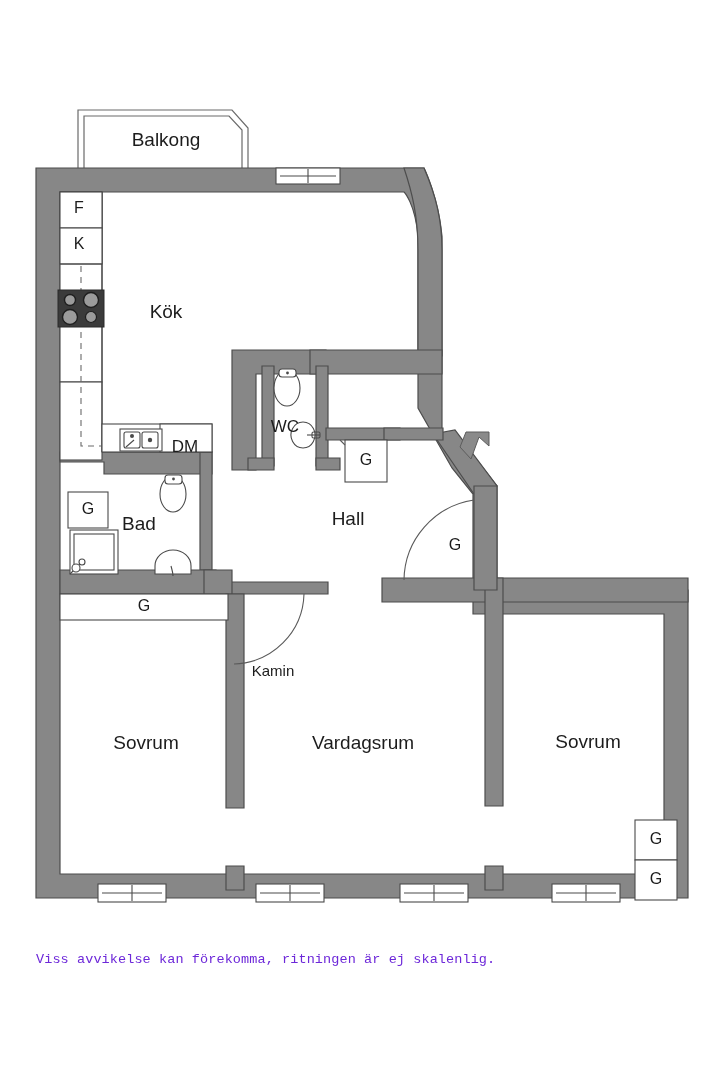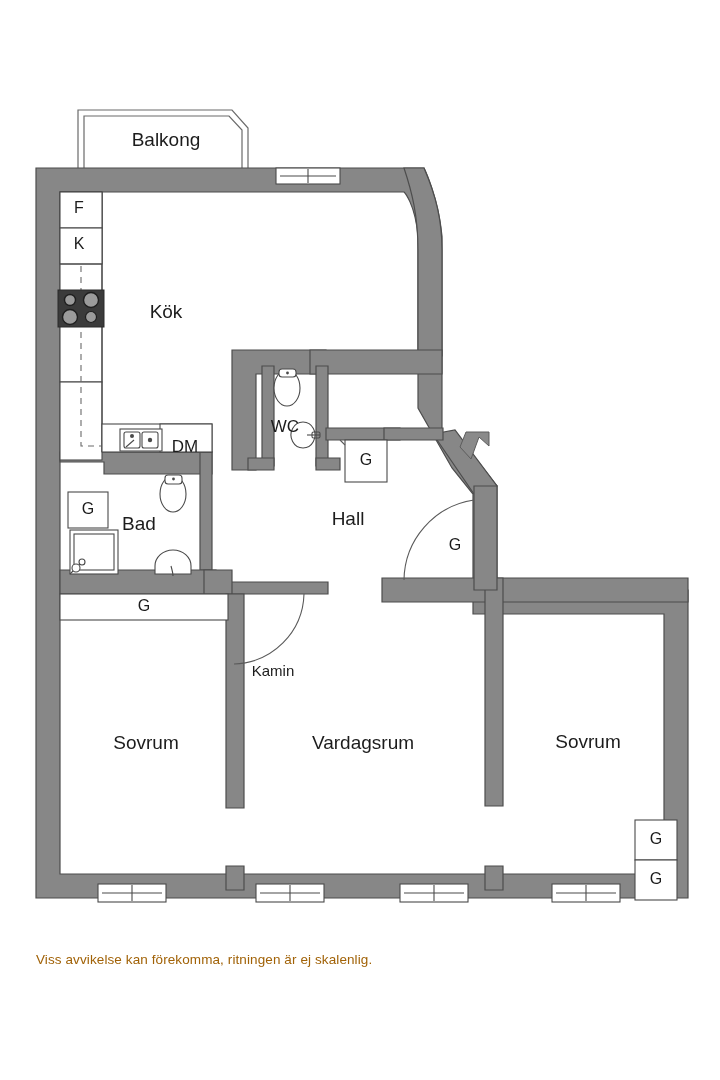--- a/index.html
+++ b/index.html
@@ -45,23 +45,23 @@
     dominant-baseline: middle;
   }
   .room-label { font-size: 19px; }
   .small-label { font-size: 17px; }
   .tag-label { font-size: 16px; }
   .note-label { font-size: 15px; }
   .disclaimer {
     position: absolute;
     left: 36px;
     top: 952px;
-    font-family: Liberation Sans, sans-serif;
+    font-family: Liberation Mono, monospace;
     font-size: 13.5px;
-    color: #a16207;
+    color: #6d28d9;
     letter-spacing: 0.1px;
     white-space: nowrap;
   }
 </style>
 </head>
 <body>
 
 <div id="plan-root">
 
   <svg id="floorplan-svg" viewBox="0 0 720 1080" xmlns="http://www.w3.org/2000/svg">

